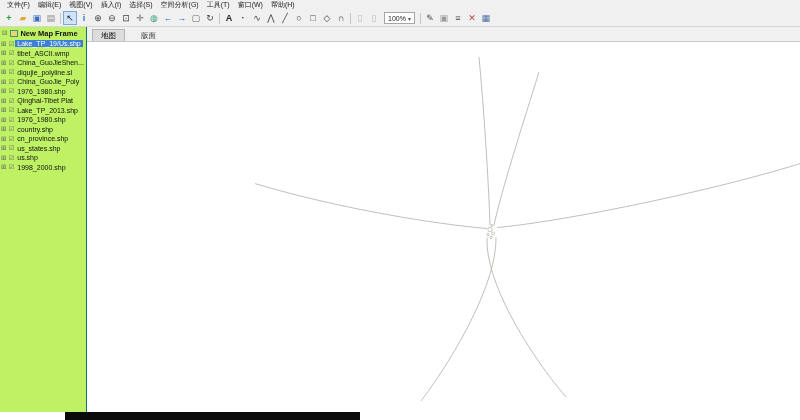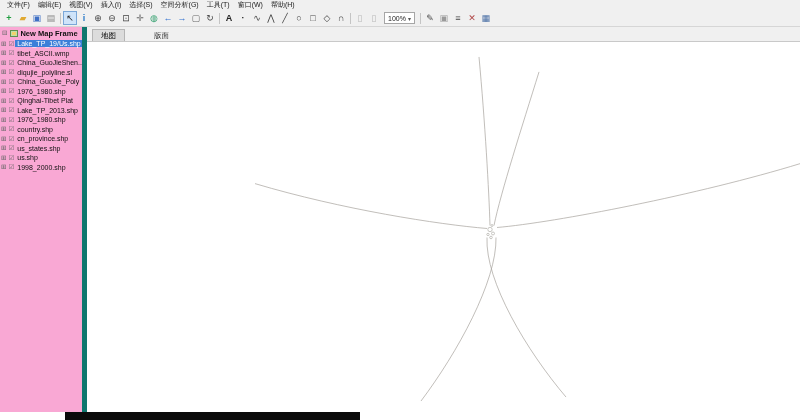--- a/index.html
+++ b/index.html
@@ -16,33 +16,33 @@
   .tb-icon { width:14px; height:14px; display:flex; align-items:center; justify-content:center; font-size:9px; line-height:1; cursor:default; }
   .tb-icon.active { border:1px solid #7aa7d8; background:#cfe4fa; }
   .tb-sep { width:1px; height:11px; background:#c4c4c4; margin:0 2px; }
   .zoom-dd { display:flex; align-items:center; gap:2px; border:1px solid #a6a6a6; background:#fff; height:12px; font-size:7px; padding:0 3px; margin:0 3px; color:#222; }
   .zoom-dd .caret { font-size:6px; color:#555; }
 
   
   .body { display:flex; height:385px; }
 
   
-  .toc { width:87px; background:#f9a8d4; border-right:5px solid #0f766e; overflow:hidden; }
+  .toc { width:87px; background:#bef264; border-right:1px solid #0f766e; overflow:hidden; }
   .toc-root { display:flex; align-items:center; gap:2px; font-size:7.5px; font-weight:bold; color:#111; padding:2px 0 1px 1px; white-space:nowrap; }
   .toc-root .glyph { font-weight:normal; }
   .frame-icon { width:8px; height:7px; background:#bfe0a8; border:1px solid #5f8f4e; display:inline-block; position:relative; }
   .frame-icon:after { content:""; position:absolute; left:1px; top:1px; width:4px; height:3px; background:#f2d16b; }
   .layer-row { display:flex; align-items:center; height:9.5px; font-size:7px; white-space:nowrap; color:#111; }
   .glyph { color:#666; font-size:6.5px; line-height:1; padding:0 1px; }
   .layer-label { padding:0 2px; }
   .layer-label.selected { background:#3c7fd9; color:#ffffff; }
 
   
   .main { flex:1; display:flex; flex-direction:column; min-width:0; }
-  .tabbar { height:14px; background:#f0f0f0; display:flex; align-items:flex-end; padding-left:5px; gap:21px; }
+  .tabbar { height:14px; background:#f0f0f0; display:flex; align-items:flex-end; padding-left:5px; gap:8px; }
   .tab { font-size:7.5px; line-height:11px; padding:0 8px; color:#333; cursor:default; }
   .tab.active { background:#dcdcdc; border:1px solid #b5b5b5; border-bottom:none; color:#000; }
   .canvas { flex:1; background:#ffffff; position:relative; border-top:1px solid #c9c9c9; }
   .canvas svg { position:absolute; left:0; top:0; width:100%; height:100%; }
 
   
   .bottom { height:8px; background:#ffffff; position:relative; }
   .dark-strip { position:absolute; left:65px; top:0; width:295px; height:8px; background:#0b0b0b; }
 </style>
 </head>

